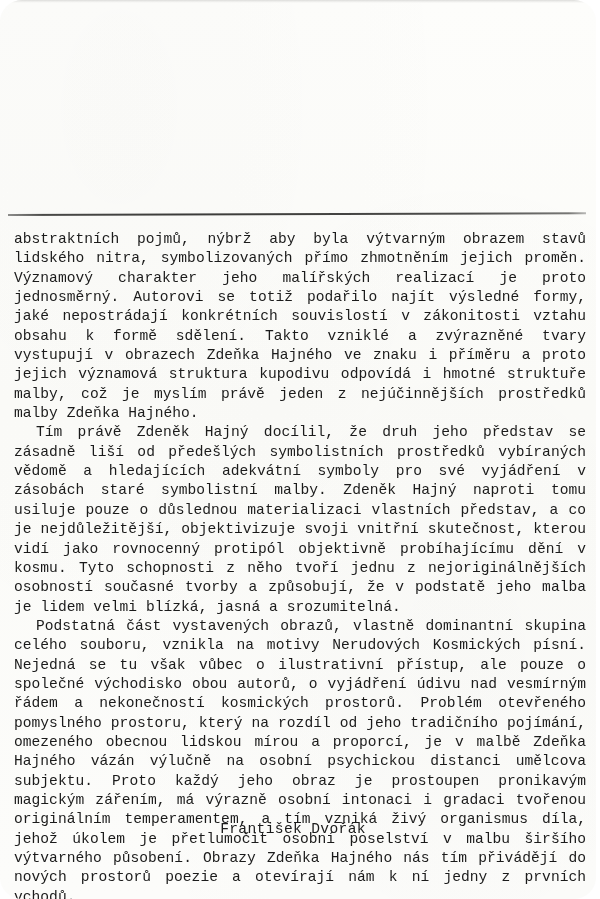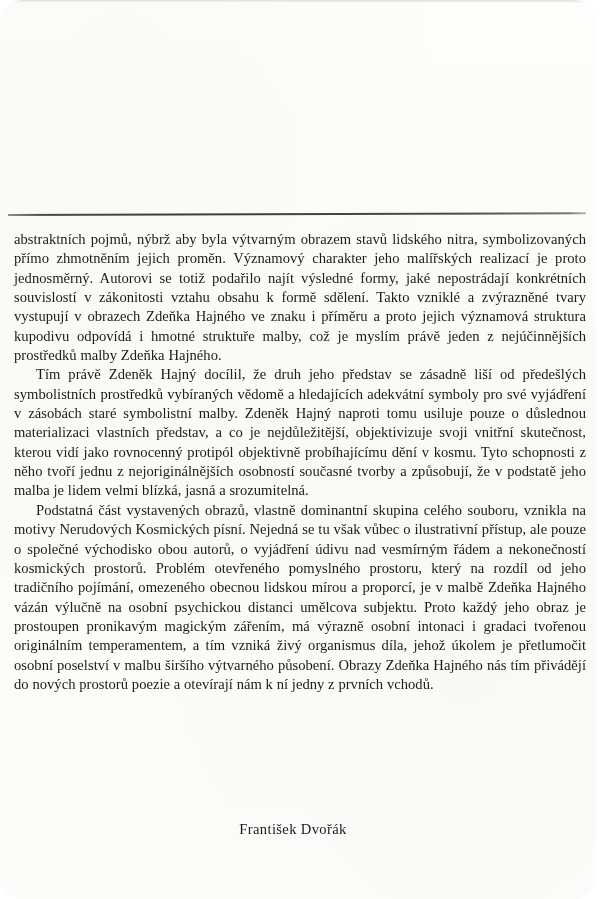--- a/index.html
+++ b/index.html
@@ -7,21 +7,21 @@
     margin: 0;
     padding: 0;
     background: #ffffff;
   }
   #page {
     position: relative;
     width: 596px;
     height: 899px;
     background: #fcfcfa;
     overflow: hidden;
-    font-family: Liberation Serif, serif;
+    font-family: Liberation Mono, monospace;
     color: #1b1b1b;
     
     background-image:
       radial-gradient(ellipse at 20% 12%, rgba(0,0,0,0.012) 0%, rgba(0,0,0,0) 55%),
       radial-gradient(ellipse at 78% 72%, rgba(0,0,0,0.010) 0%, rgba(0,0,0,0) 60%),
       linear-gradient(180deg, #fdfdfb 0%, #fbfbf8 45%, #fcfcfa 100%);
     border-radius: 22px;
   }
 
   

